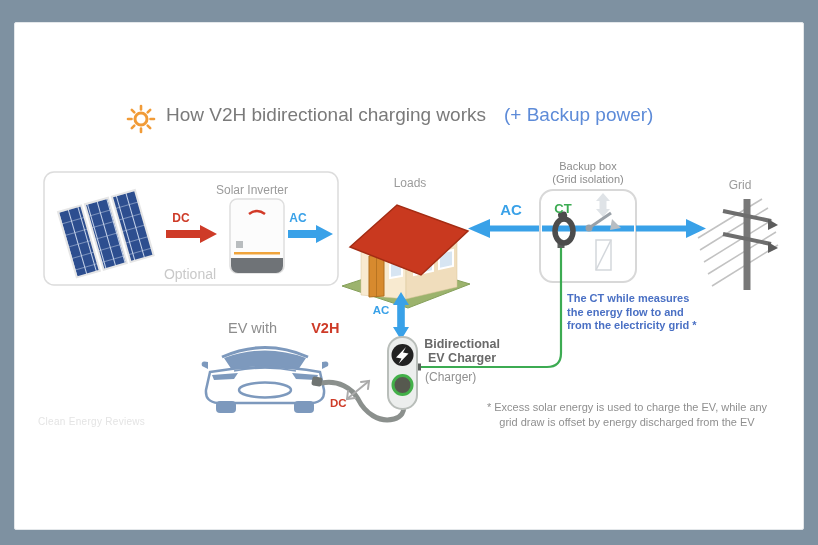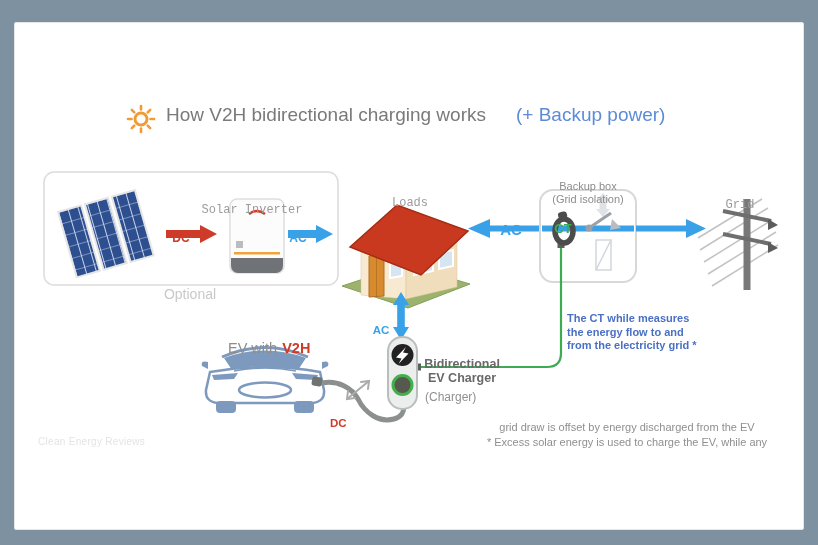--- a/index.html
+++ b/index.html
@@ -4,40 +4,40 @@
 <style>
   :root{
     --frame:#7E91A1; --arrow-blue:#39A1E8; --dc-red:#CE3B28;
     --ct-green:#3CAB52; --note-blue:#4A70C4; --title-blue:#5D8BD8;
   }
   *{box-sizing:border-box;margin:0;padding:0;}
   body{background:#fff;font-family:"Liberation Sans",sans-serif;}
   .frame{position:relative;width:818px;height:545px;background:var(--frame);overflow:hidden;}
   .panel{position:absolute;left:14px;top:22px;width:790px;height:508px;background:#fff;border:1px solid #e3e7ea;border-radius:2px;}
   .art{position:absolute;left:0;top:0;pointer-events:none;}
-  .label{position:absolute;white-space:nowrap;margin-top:20px;}
+  .label{position:absolute;white-space:nowrap;}
   .title-row{position:absolute;left:126px;top:104px;display:flex;gap:10px;font-size:19px;color:#7a7a7a;}
-  .title-suffix{color:var(--title-blue);margin-left:20px;}
-  .lbl-gray{font-size:12px;color:#9b9b9b;text-align:center;font-family:Liberation Mono, monospace;}
+  .title-suffix{color:var(--title-blue);margin-left:8px;}
+  .lbl-gray{font-size:12px;color:#9b9b9b;text-align:center;}
   .solar-inverter-label{left:200px;top:183px;width:104px;}
   .optional-label{left:158px;top:266px;width:64px;font-size:14px;color:#c9c9c9;text-align:center;}
   .dc-small{font-weight:bold;font-size:12px;color:var(--dc-red);text-align:center;}
   .ac-small{font-weight:bold;font-size:12px;color:var(--arrow-blue);text-align:center;}
   .dc-label-solar{left:167px;top:211px;width:28px;}
   .ac-label-inverter{left:284px;top:211px;width:28px;}
   .loads-label{left:382px;top:176px;width:56px;}
   .ac-label-grid{left:494px;top:201px;width:34px;font-size:15px;font-weight:bold;color:var(--arrow-blue);text-align:center;}
   .backup-label{left:528px;top:160px;width:120px;font-size:11px;color:#8d8d8d;text-align:center;line-height:12.5px;}
   .ct-label{left:548px;top:201px;width:30px;font-size:13px;font-weight:bold;color:var(--ct-green);text-align:center;}
   .grid-label{left:716px;top:178px;width:48px;}
   .ct-note{left:567px;top:292px;font-size:11px;font-weight:bold;color:var(--note-blue);line-height:13.5px;white-space:nowrap;}
   .ac-label-charger{left:368px;top:304px;width:26px;font-size:11.5px;font-weight:bold;color:var(--arrow-blue);text-align:center;}
   .charger-label{left:421px;top:338px;width:82px;font-size:12.5px;font-weight:bold;color:#696969;text-align:center;line-height:13.5px;}
   .charger-sublabel{left:425px;top:370px;font-size:12px;color:#909090;}
-  .ev-label{left:228px;top:320px;font-size:14.5px;color:#8d8d8d;display:flex;}
+  .ev-label{left:228px;top:320px;font-size:14.5px;color:#8d8d8d;display:flex;gap:29px;}
   .ev-highlight{color:var(--dc-red);margin-left:5px;font-weight:600;}
   .dc-label-ev{left:330px;top:397px;font-size:11.5px;font-weight:bold;color:var(--dc-red);}
   .footnote{left:452px;top:400px;width:350px;font-size:11px;color:#8f8f8f;text-align:center;line-height:15px;white-space:normal;}
   .watermark{left:38px;top:416px;font-size:10px;color:#e4e4e4;letter-spacing:.3px;}
 </style>
 </head>
 <body>
 
 <div class="frame">
   <div class="panel"></div>
@@ -212,17 +212,17 @@
     <div>Bidirectional</div>
     <div>EV Charger</div>
   </div>
   <div class="label charger-sublabel">(Charger)</div>
   <div class="label ev-label">
     <span>EV with</span>
     <span class="ev-highlight">V2H</span>
   </div>
   <div class="label dc-label-ev">DC</div>
   <div class="label footnote">
+    <div>* Excess solar energy is used to charge the EV, while any</div>
     <div>grid draw is offset by energy discharged from the EV</div>
-    <div>* Excess solar energy is used to charge the EV, while any</div>
   </div>
   <div class="label watermark">Clean Energy Reviews</div>
 </div>
 
 </body></html>

